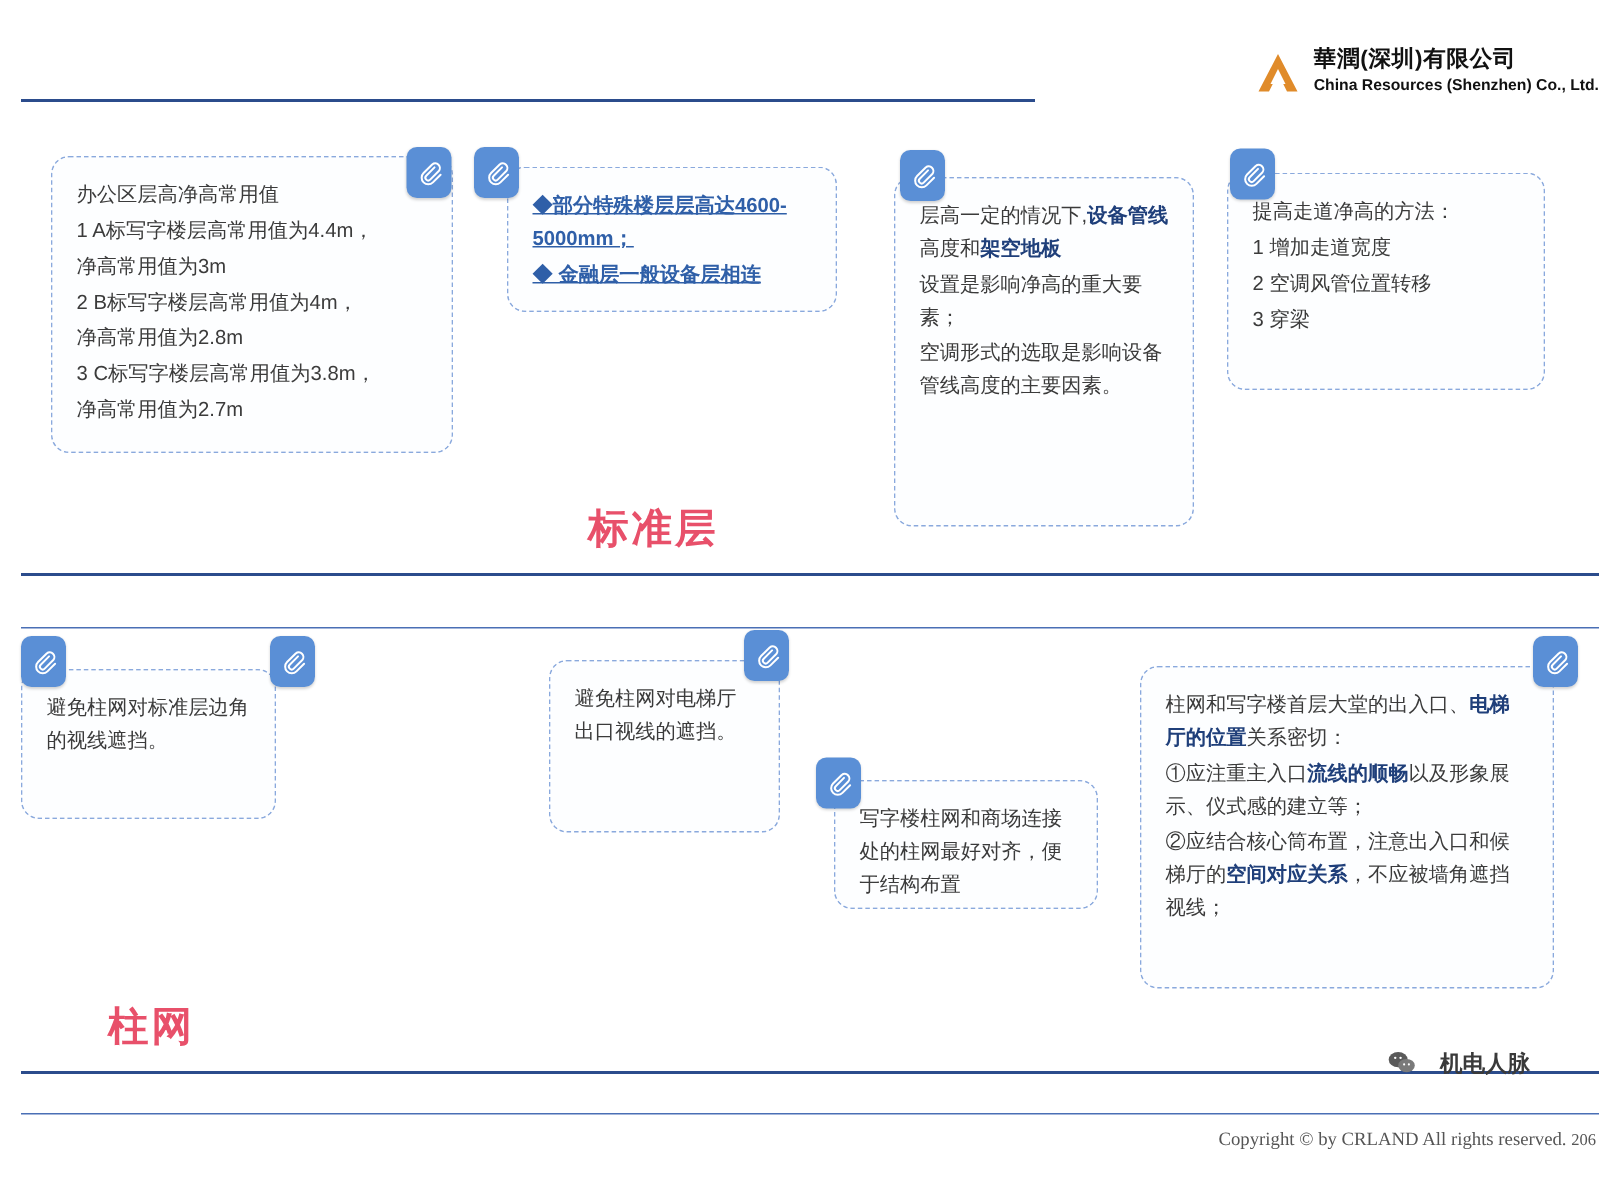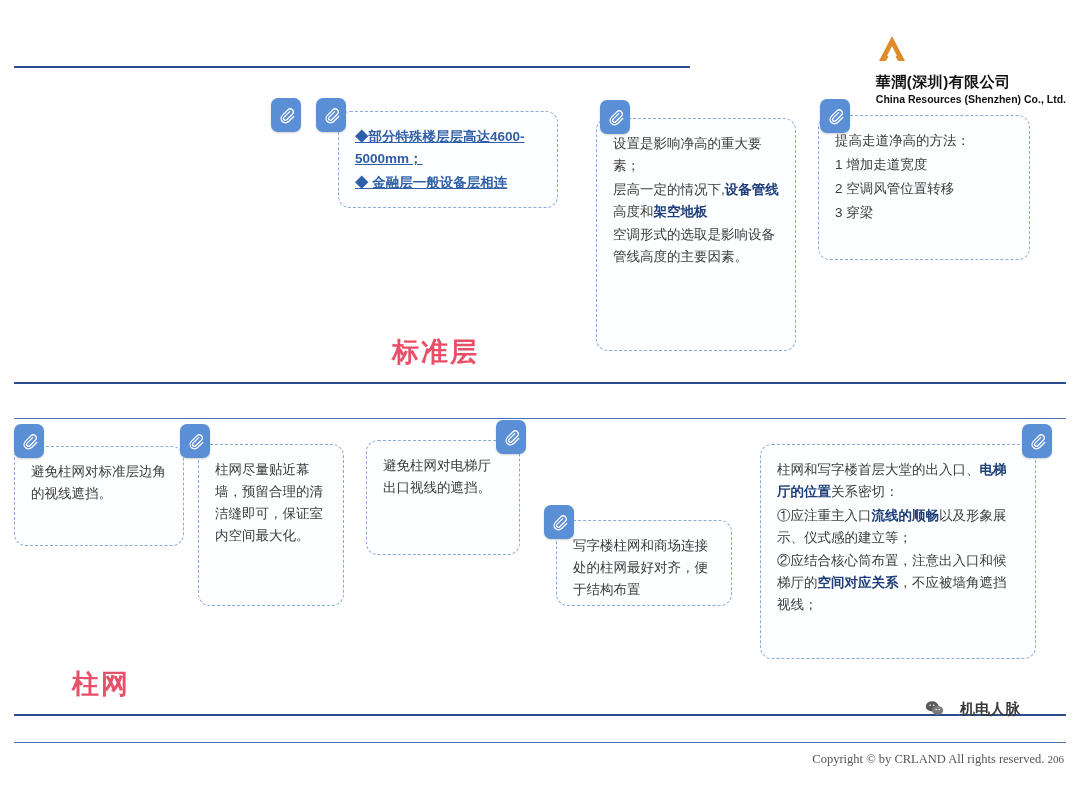--- a/index.html
+++ b/index.html
@@ -22,21 +22,20 @@
   }
 
   
   .logo-block {
     position: absolute;
     top: 30px;
     right: 14px;
     display: flex;
     align-items: flex-start;
     gap: 8px;
-    flex-direction: column;
   }
   .logo-mark {
     width: 32px;
     height: 30px;
     margin-top: 4px;
   }
   .logo-text-cn {
     font-size: 15px;
     color: #111;
     font-weight: bold;
@@ -166,41 +165,50 @@
       </svg>
     </span>
     <div>
       <div class="logo-text-cn">華潤(深圳)有限公司</div>
       <div class="logo-text-en">China Resources (Shenzhen) Co., Ltd.</div>
     </div>
   </div>
 
   <div class="rule" style="left:14px; top:66px; width:676px;"></div>
 
+  <div class="card" style="left:34px; top:104px; width:268px; height:198px;">
+    <p>办公区层高净高常用值</p>
+    <p>1 A标写字楼层高常用值为4.4m，</p>
+    <p>净高常用值为3m</p>
+    <p>2 B标写字楼层高常用值为4m，</p>
+    <p>净高常用值为2.8m</p>
+    <p>3 C标写字楼层高常用值为3.8m，</p>
+    <p>净高常用值为2.7m</p>
+  </div>
   <div class="clip" style="left:271px; top:98px;">
     <svg viewBox="0 0 24 24" width="17" height="17" fill="none" stroke="#ffffff" stroke-width="1.9" stroke-linecap="round" stroke-linejoin="round">
       <path d="M16.5 6.5l-7.8 7.8a2.6 2.6 0 0 0 3.7 3.7l8.1-8.1a4.4 4.4 0 0 0-6.2-6.2l-8.1 8.1a6.2 6.2 0 0 0 8.8 8.8l7.2-7.2"></path>
     </svg>
   </div>
 
   <div class="card" style="left:338px; top:111px; width:220px; height:97px;">
     <p class="blue">◆部分特殊楼层层高达4600-5000mm；</p>
     <p class="blue" style="margin-top:0;">◆ 金融层一般设备层相连</p>
   </div>
   <div class="clip" style="left:316px; top:98px;">
     <svg viewBox="0 0 24 24" width="17" height="17" fill="none" stroke="#ffffff" stroke-width="1.9" stroke-linecap="round" stroke-linejoin="round">
       <path d="M16.5 6.5l-7.8 7.8a2.6 2.6 0 0 0 3.7 3.7l8.1-8.1a4.4 4.4 0 0 0-6.2-6.2l-8.1 8.1a6.2 6.2 0 0 0 8.8 8.8l7.2-7.2"></path>
     </svg>
   </div>
 
   <div class="card" style="left:596px; top:118px; width:200px; height:233px;">
-    <p>设置是影响净高的重大要素；</p>
     <p>
       <span>层高一定的情况下,</span><span class="navy-bold">设备管线</span><span>高度和</span><span class="navy-bold">架空地板</span>
     </p>
+    <p>设置是影响净高的重大要素；</p>
     <p>空调形式的选取是影响设备管线高度的主要因素。</p>
   </div>
   <div class="clip" style="left:600px; top:100px;">
     <svg viewBox="0 0 24 24" width="17" height="17" fill="none" stroke="#ffffff" stroke-width="1.9" stroke-linecap="round" stroke-linejoin="round">
       <path d="M16.5 6.5l-7.8 7.8a2.6 2.6 0 0 0 3.7 3.7l8.1-8.1a4.4 4.4 0 0 0-6.2-6.2l-8.1 8.1a6.2 6.2 0 0 0 8.8 8.8l7.2-7.2"></path>
     </svg>
   </div>
 
   <div class="card" style="left:818px; top:115px; width:212px; height:145px;">
     <p>提高走道净高的方法：</p>
@@ -222,23 +230,20 @@
 
   <div class="card" style="left:14px; top:446px; width:170px; height:100px;">
     <p>避免柱网对标准层边角的视线遮挡。</p>
   </div>
   <div class="clip" style="left:14px; top:424px;">
     <svg viewBox="0 0 24 24" width="17" height="17" fill="none" stroke="#ffffff" stroke-width="1.9" stroke-linecap="round" stroke-linejoin="round">
       <path d="M16.5 6.5l-7.8 7.8a2.6 2.6 0 0 0 3.7 3.7l8.1-8.1a4.4 4.4 0 0 0-6.2-6.2l-8.1 8.1a6.2 6.2 0 0 0 8.8 8.8l7.2-7.2"></path>
     </svg>
   </div>
 
-  <div class="card" style="left:198px; top:444px; width:146px; height:162px;">
-    <p>柱网尽量贴近幕墙，预留合理的清洁缝即可，保证室内空间最大化。</p>
-  </div>
   <div class="clip" style="left:180px; top:424px;">
     <svg viewBox="0 0 24 24" width="17" height="17" fill="none" stroke="#ffffff" stroke-width="1.9" stroke-linecap="round" stroke-linejoin="round">
       <path d="M16.5 6.5l-7.8 7.8a2.6 2.6 0 0 0 3.7 3.7l8.1-8.1a4.4 4.4 0 0 0-6.2-6.2l-8.1 8.1a6.2 6.2 0 0 0 8.8 8.8l7.2-7.2"></path>
     </svg>
   </div>
 
   <div class="card" style="left:366px; top:440px; width:154px; height:115px;">
     <p>避免柱网对电梯厅出口视线的遮挡。</p>
   </div>
   <div class="clip" style="left:496px; top:420px;">

